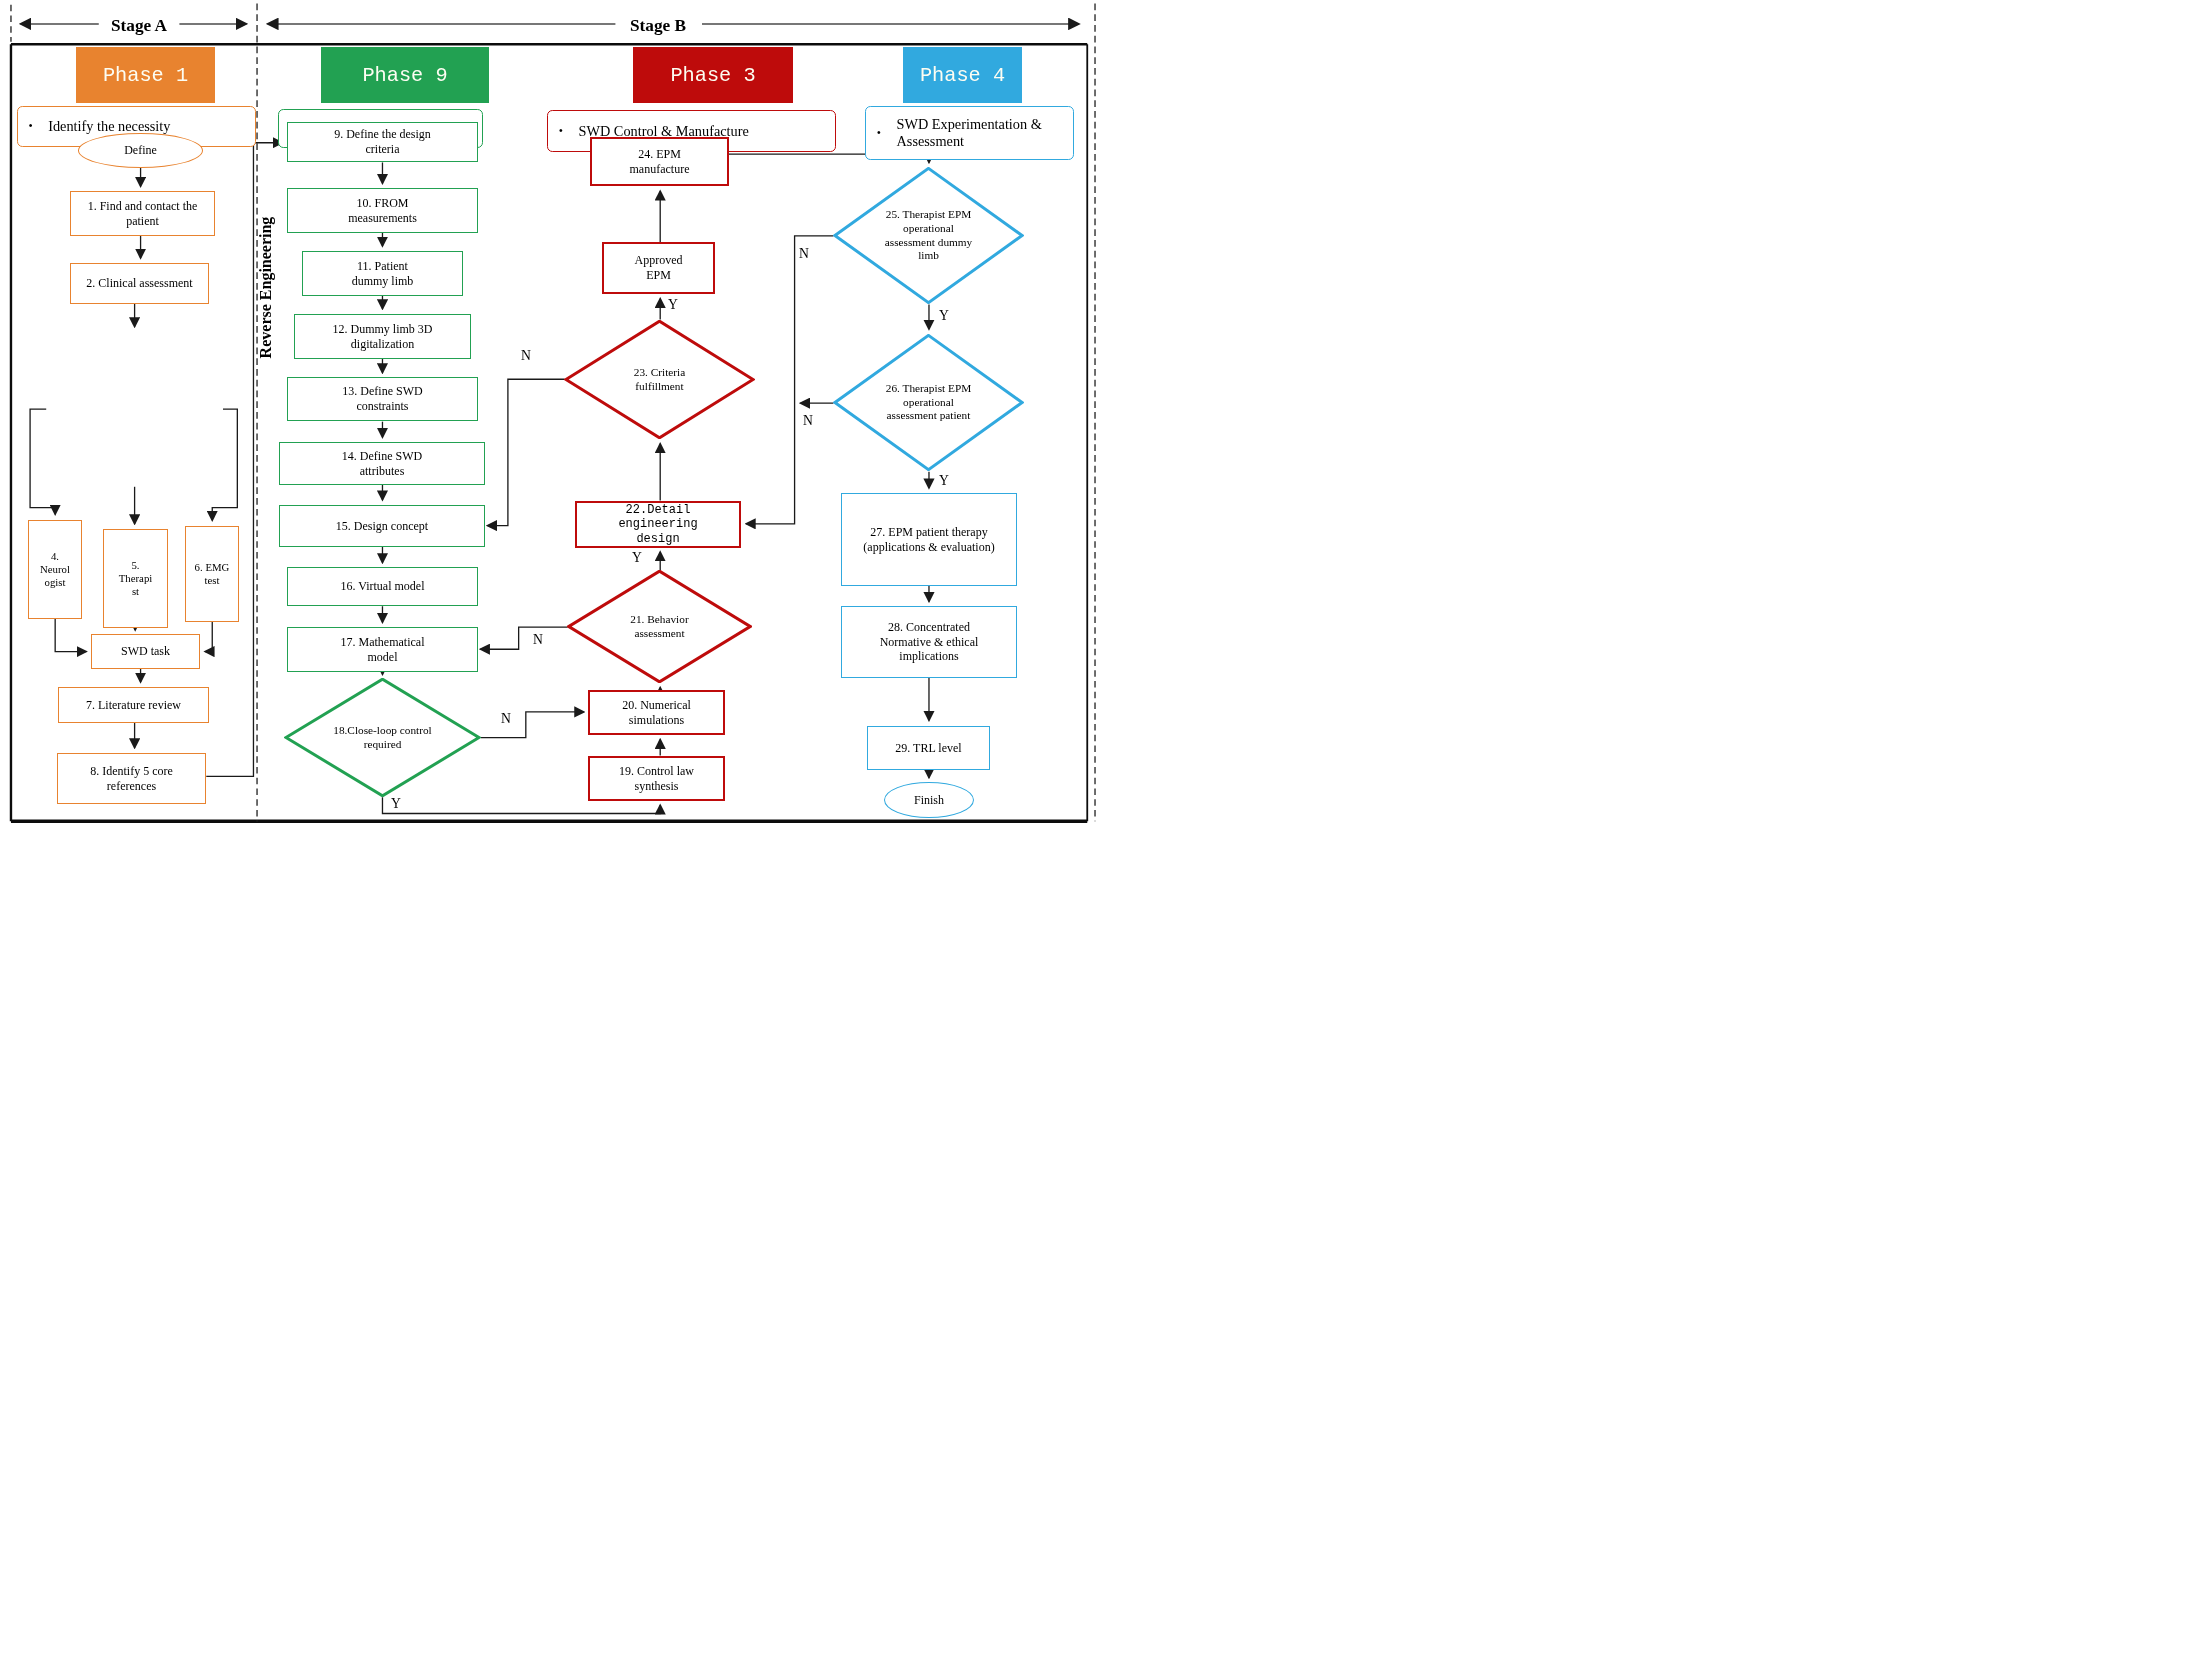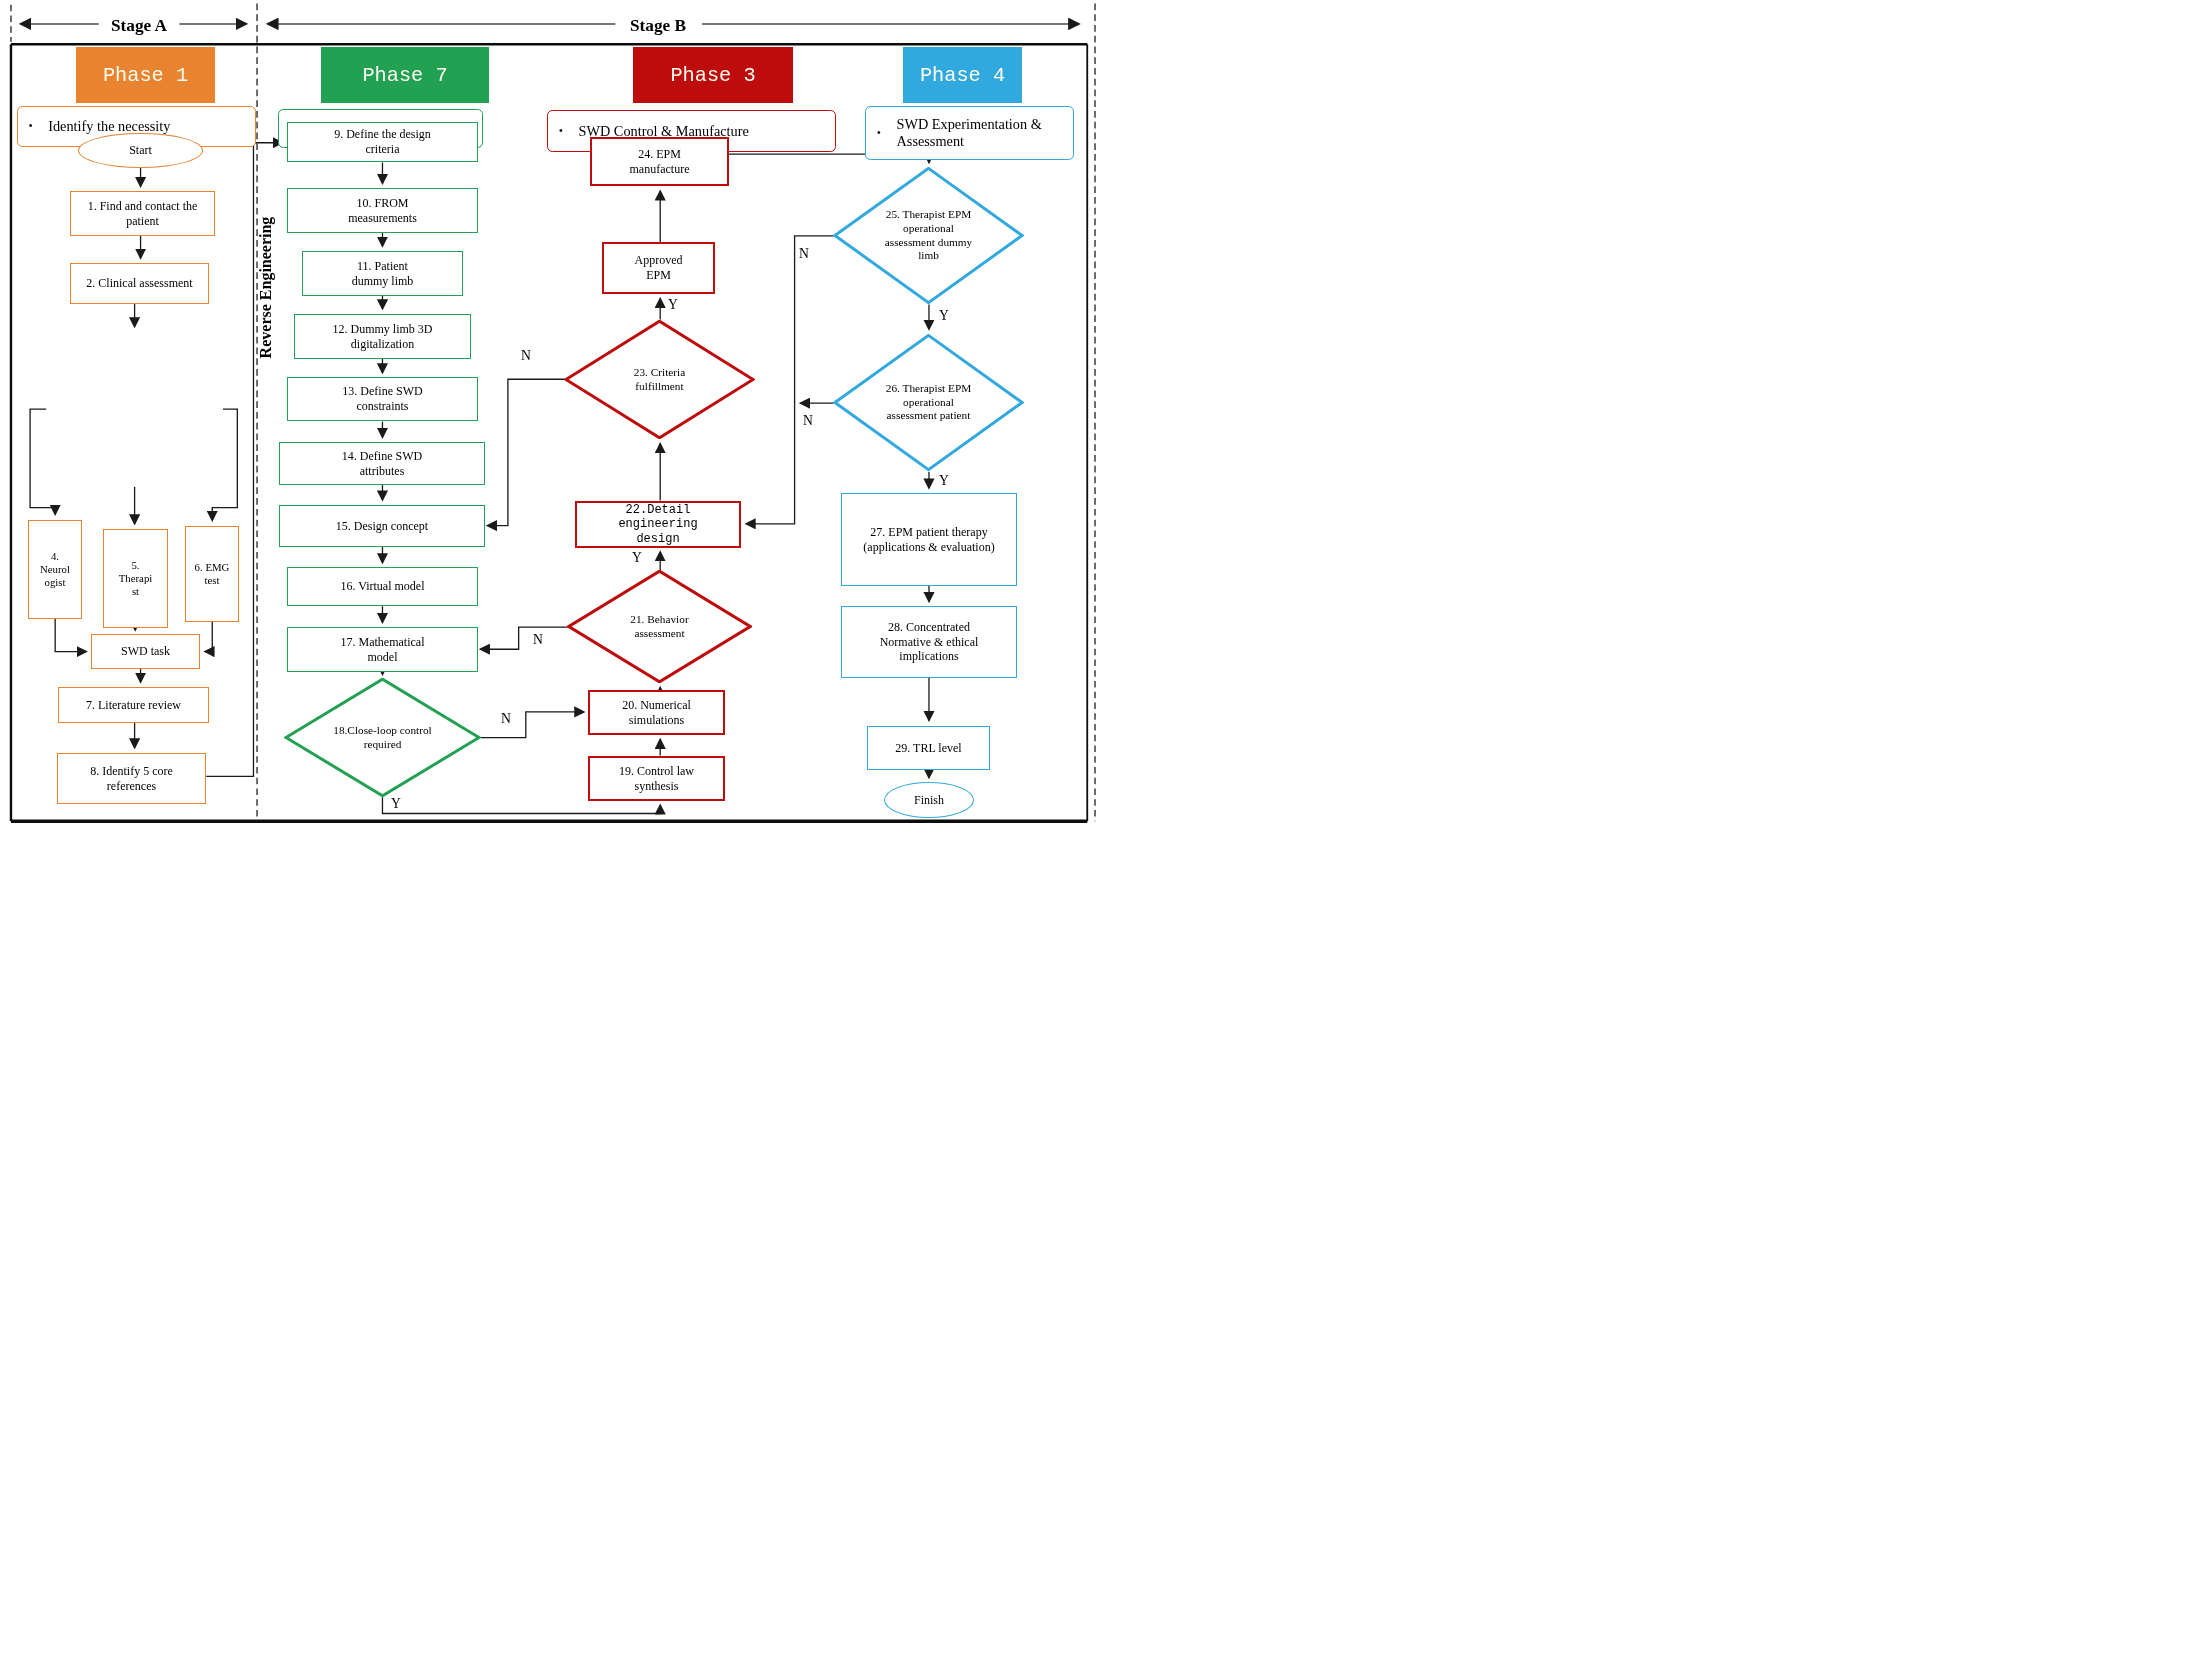--- a/index.html
+++ b/index.html
@@ -115,21 +115,21 @@
     </g>
   </svg>
 
   <div class="stage-label" style="left:139px;top:15.5px;">Stage A</div>
   <div class="stage-label" style="left:658px;top:15.5px;">Stage B</div>
 
   <div class="phase-header" style="left:76px;top:47px;width:139px;height:56px;background:#E8832F;">
       <span>Phase 1</span>
     </div>
   <div class="phase-header" style="left:321px;top:47px;width:168px;height:56px;background:#22A152;">
-      <span>Phase 7</span>
+      <span>Phase 9</span>
     </div>
   <div class="phase-header" style="left:633px;top:47px;width:160px;height:56px;background:#BE0B0B;">
       <span>Phase 3</span>
     </div>
   <div class="phase-header" style="left:903px;top:47px;width:119px;height:56px;background:#31A9DF;">
       <span>Phase 4</span>
     </div>
 
   <div class="phase-box" style="left:16.7px;top:106px;width:239px;height:41px;border:1.5px solid #E8832F;">
     <span class="bullet">•</span>
@@ -144,21 +144,21 @@
     <span>SWD Control &amp; Manufacture</span>
   </div>
   <div class="phase-box" style="left:865px;top:106px;width:209px;height:54px;border:1.5px solid #31A9DF;">
     <span class="bullet">•</span>
     <span style="text-align:left;">SWD Experimentation &amp; Assessment</span>
   </div>
 
   <div id="reveng">Reverse Engineering</div>
 
   <div class="node ellipse o" style="left:78px;top:133px;width:125px;height:35px;">
-      <span class="lbl">Start</span>
+      <span class="lbl">Define</span>
     </div>
   <div class="node o" style="left:70px;top:191px;width:145px;height:45px;">
       <span class="lbl" style="width:127px;">1. Find and contact the patient</span>
     </div>
   <div class="node o" style="left:70px;top:263px;width:139px;height:41px;">
       <span class="lbl">2.  Clinical assessment</span>
     </div>
 
 
   <div class="node o narrow" style="left:28px;top:520px;width:54px;height:99px;">

